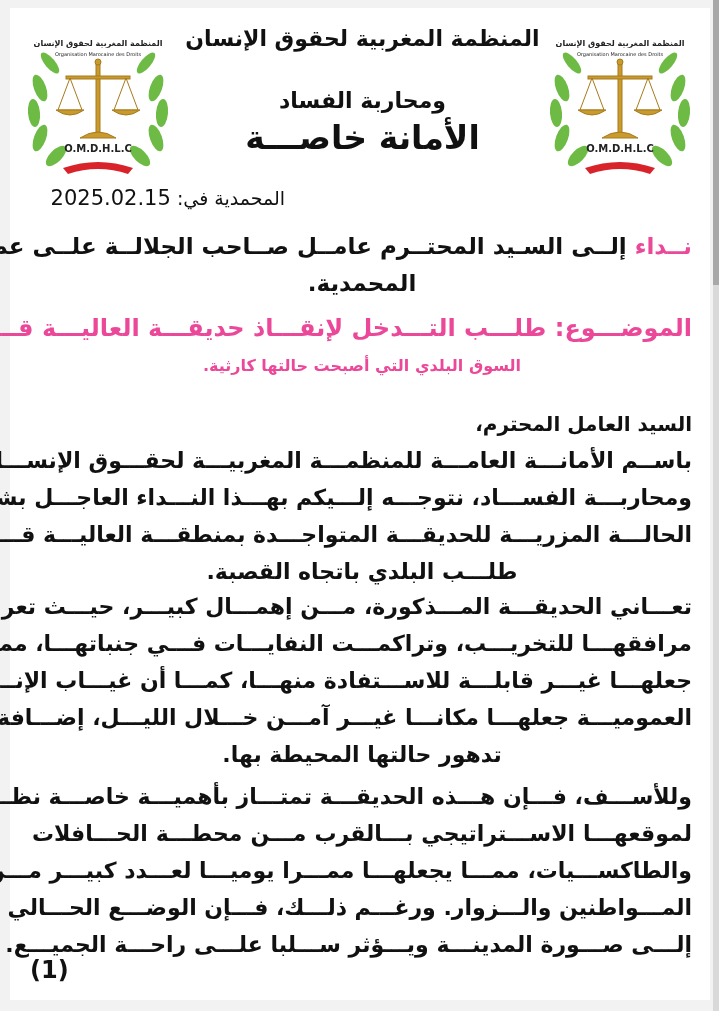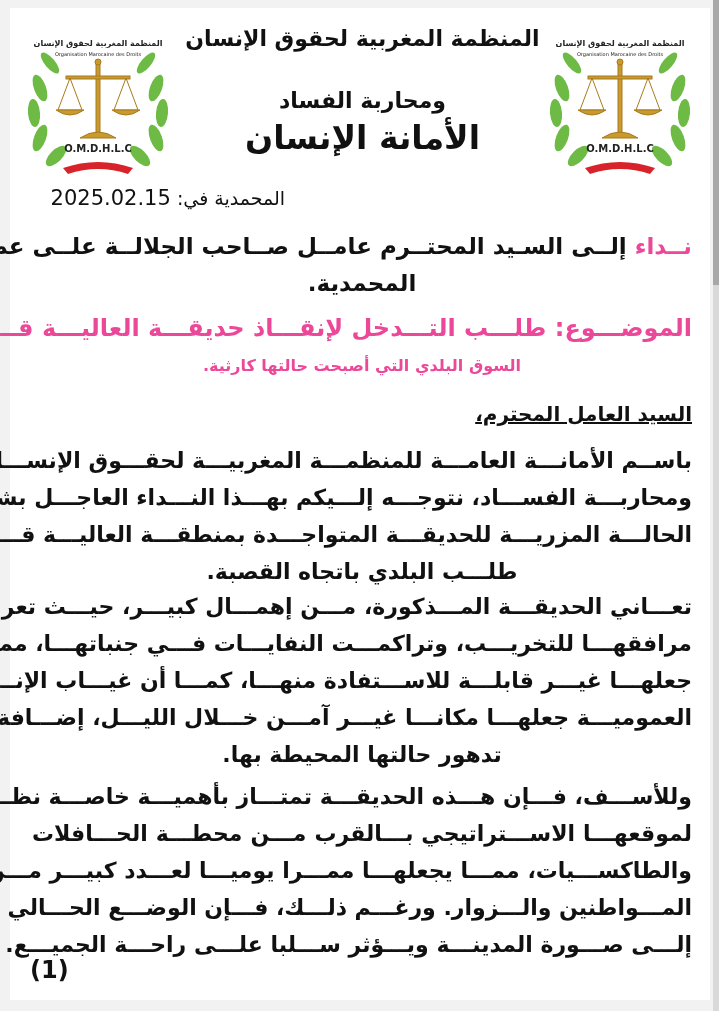--- a/index.html
+++ b/index.html
@@ -115,42 +115,42 @@
       </g>
       <text x="80" y="134" text-anchor="middle" font-size="10" font-weight="bold" fill="#222" font-family="DejaVu Sans, sans-serif">O.M.D.H.L.C</text>
       <text x="80" y="28" text-anchor="middle" font-size="8" font-weight="bold" fill="#222" font-family="DejaVu Sans, sans-serif" direction="rtl">المنظمة المغربية لحقوق الإنسان</text>
       <text x="80" y="38" text-anchor="middle" font-size="5" fill="#222" font-family="DejaVu Sans, sans-serif">Organisation Marocaine des Droits</text>
     </svg>
   </div>
 
   <div class="header">
     <div class="l1">المنظمة المغربية لحقوق الإنسان</div>
     <div class="l2">ومحاربة الفساد</div>
-    <div class="l3">الأمانة الإنسان</div>
+    <div class="l3">الأمانة خاصـــة</div>
   </div>
 
   <div class="dateline">
     <span>المحمدية في:</span>
     <span class="date">2025.02.15</span>
   </div>
 
   <div class="body" style="top:220px;">
     <div class="line jline" style="font-size:23px;">
       <span class="red">نــداء</span>
       <span>إلــى السـيد المحتــرم عامــل صــاحب الجلالــة علــى عمالــة</span>
     </div>
     <div class="line cline" style="font-size:23px;">المحمدية.</div>
   </div>
 
   <div class="body red" style="top:302px;">
     <div class="line jline" style="font-size:24px;">الموضـــوع: طلـــب التـــدخل لإنقـــاذ حديقـــة العاليـــة قـــرب</div>
     <div class="line cline" style="font-size:16px;">السوق البلدي التي أصبحت حالتها كارثية.</div>
   </div>
 
-  <div class="body" style="top:388px;text-decoration:underline;">
+  <div class="body" style="top:398px;">
     <div class="line rline" style="font-size:20px;">السيد العامل المحترم،</div>
   </div>
 
   <div class="body" style="top:434px;">
     <div class="line jline">باســم الأمانـــة العامـــة للمنظمـــة المغربيـــة لحقـــوق الإنســـان</div>
     <div class="line jline">ومحاربـــة الفســـاد، نتوجـــه إلـــيكم بهـــذا النـــداء العاجـــل بشـــأن</div>
     <div class="line jline">الحالـــة المزريـــة للحديقـــة المتواجـــدة بمنطقـــة العاليـــة قـــرب</div>
     <div class="line cline">طلـــب البلدي باتجاه القصبة.</div>
   </div>
 

